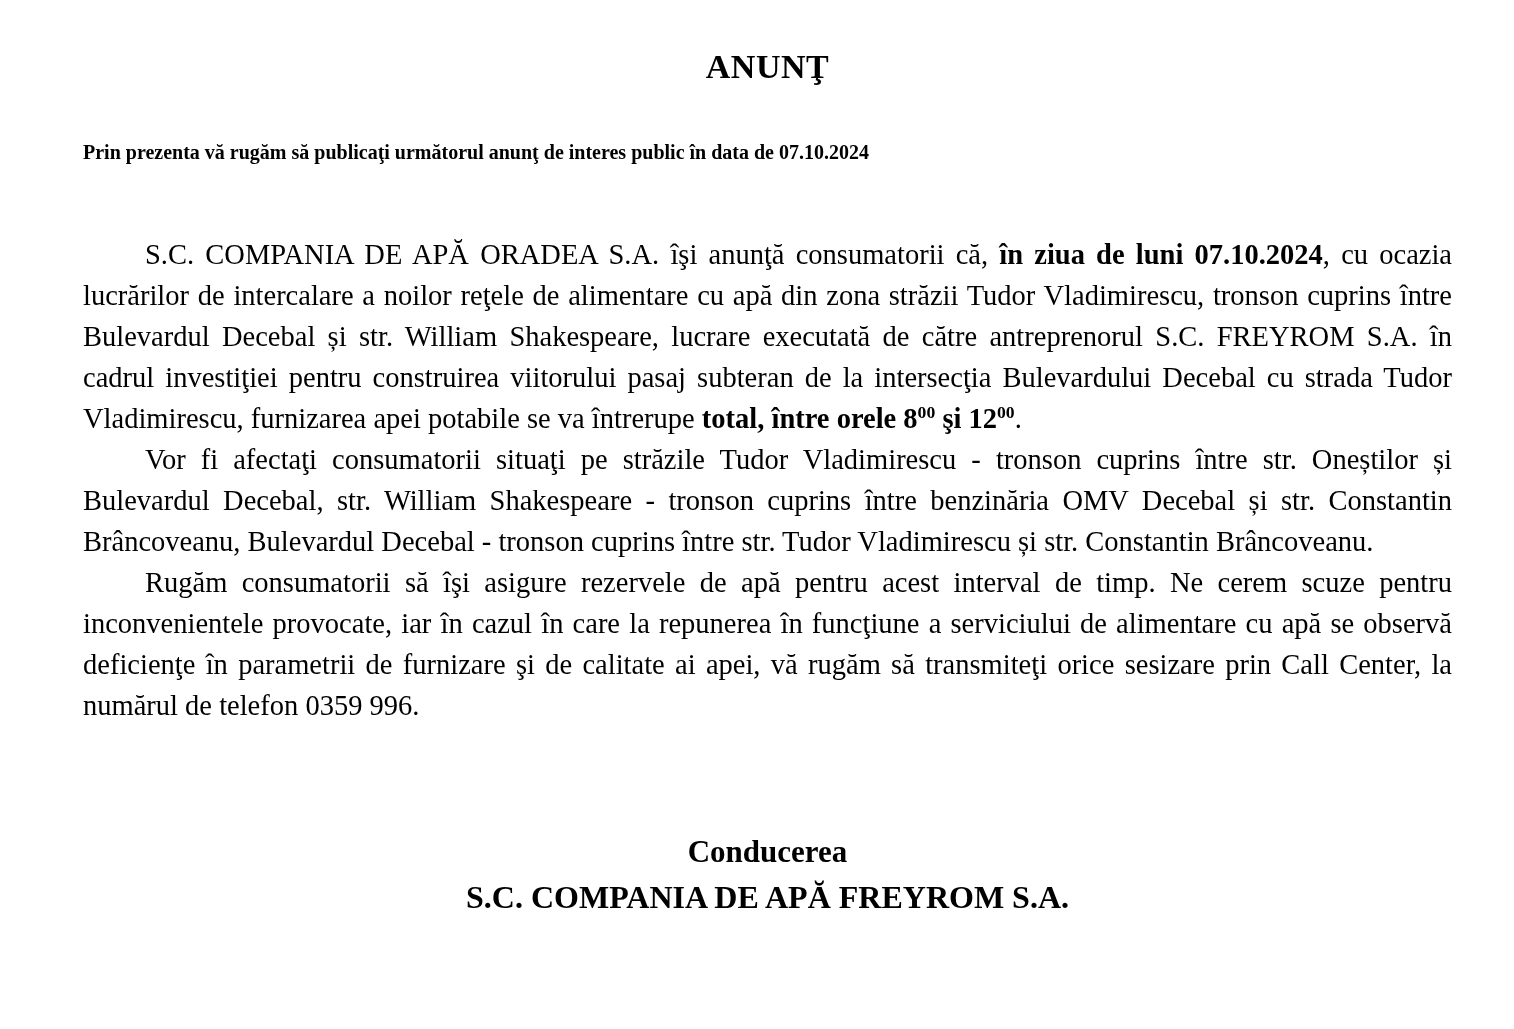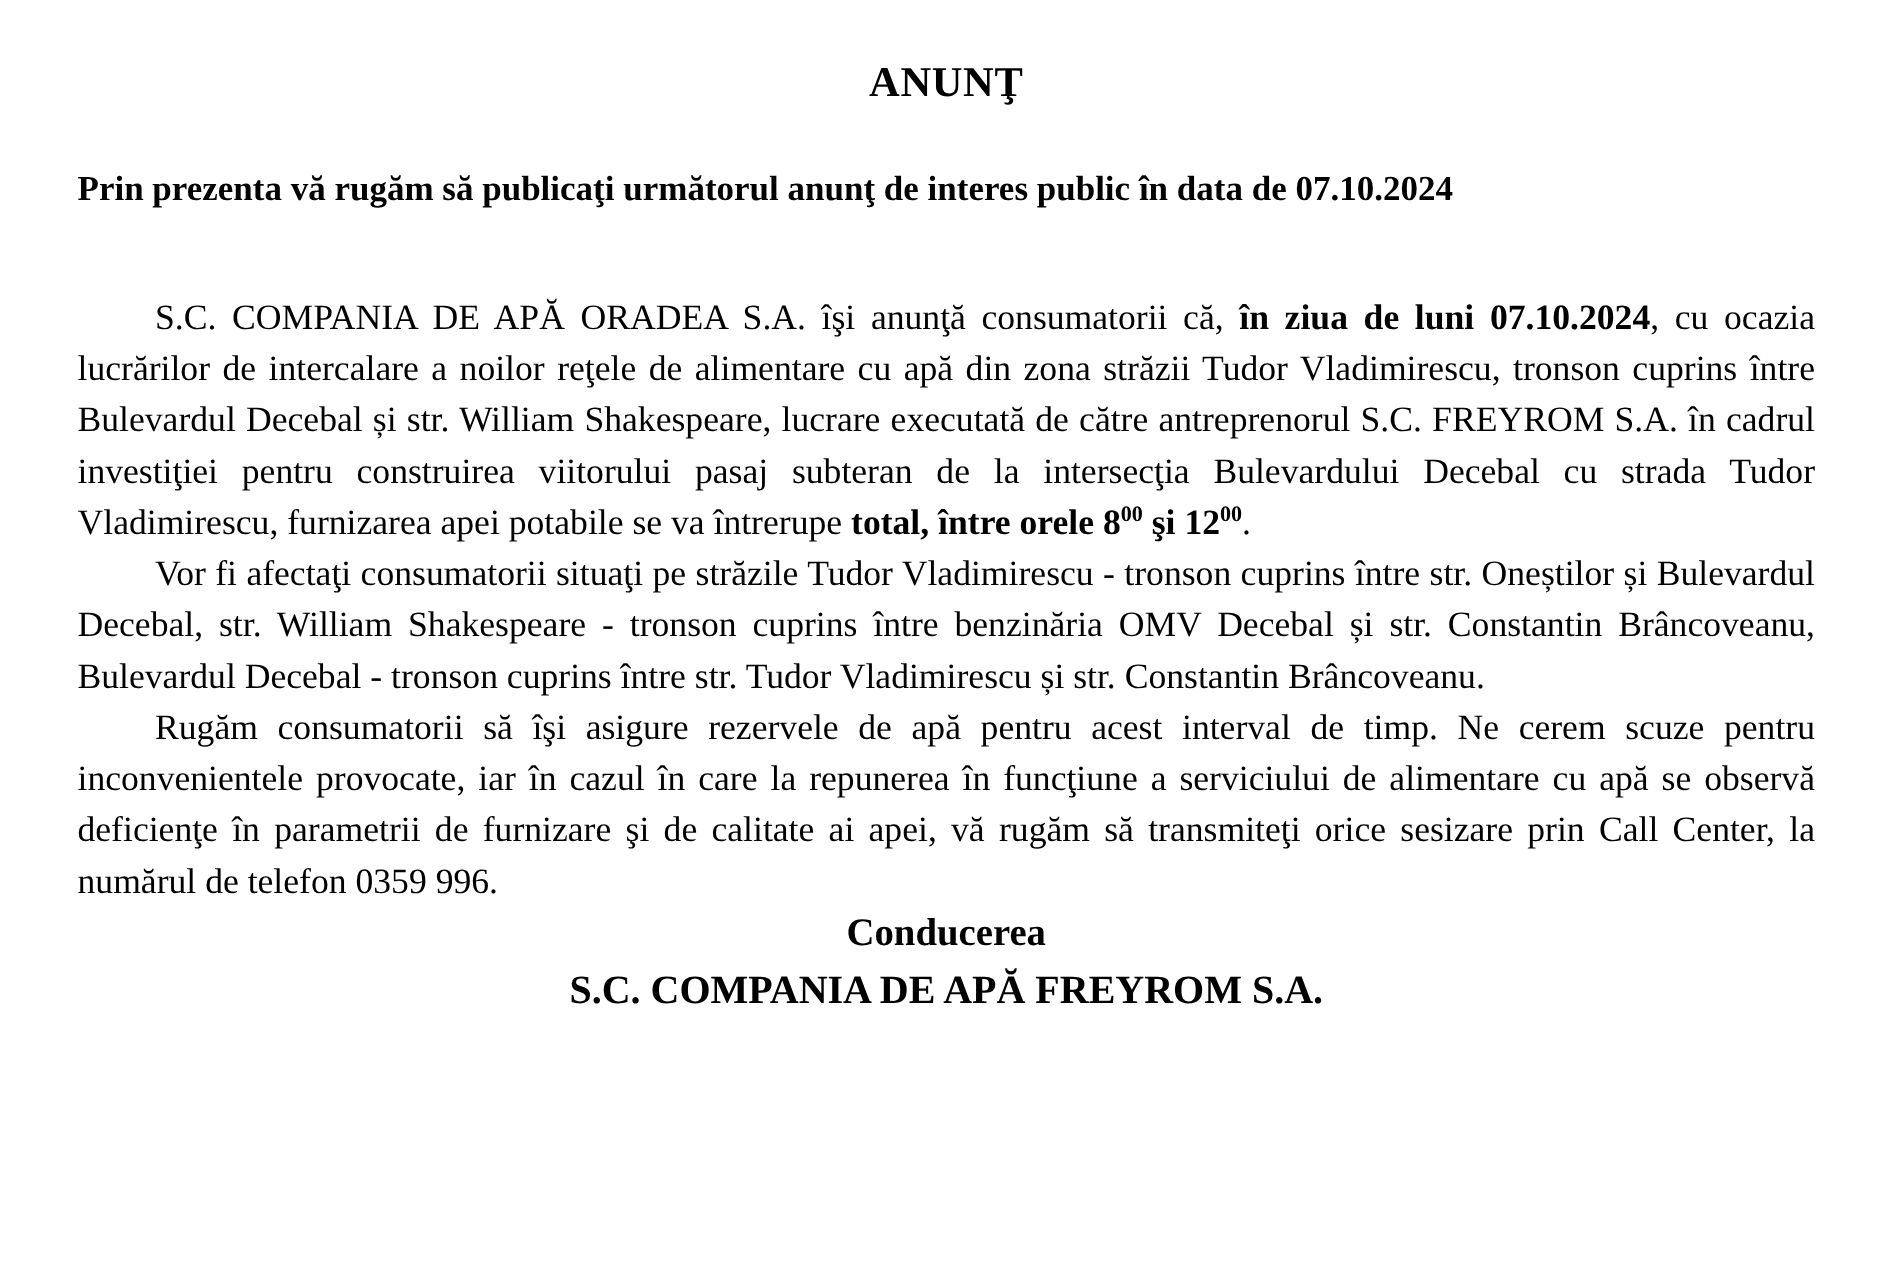--- a/index.html
+++ b/index.html
@@ -11,54 +11,55 @@
     width: 1514px;
     height: 1029px;
     color: #000000;
     font-family: "Liberation Serif", "DejaVu Serif", serif;
     overflow: hidden;
   }
   .page {
     box-sizing: border-box;
     width: 1514px;
     height: 1029px;
-    padding: 48px 62px 0 62px;
+    padding: 48px 62px 0 83px;
     background: #ffffff;
   }
   .title {
     margin: 0 0 48px 0;
     text-align: center;
     font-weight: bold;
     font-size: 34px;
     letter-spacing: 0.5px;
   }
   .intro {
     margin: 0 0 64px 0;
     font-weight: bold;
-    font-size: 28px;
+    font-size: 20px;
     line-height: 36px;
   }
   .bodytext {
     font-size: 28.5px;
     line-height: 41px;
     text-align: justify;
   }
   .bodytext p {
     margin: 0;
     text-indent: 62px;
   }
   .run-bi {
     font-weight: bold;
   }
   .run-sup {
     font-size: 0.62em;
     vertical-align: super;
     line-height: 0;
   }
   .signature {
+    margin-top: 106px;
     text-align: center;
     font-weight: bold;
   }
   .sig-role {
     font-size: 31px;
     line-height: 40px;
   }
   .sig-company {
     font-size: 32px;
     line-height: 42px;

